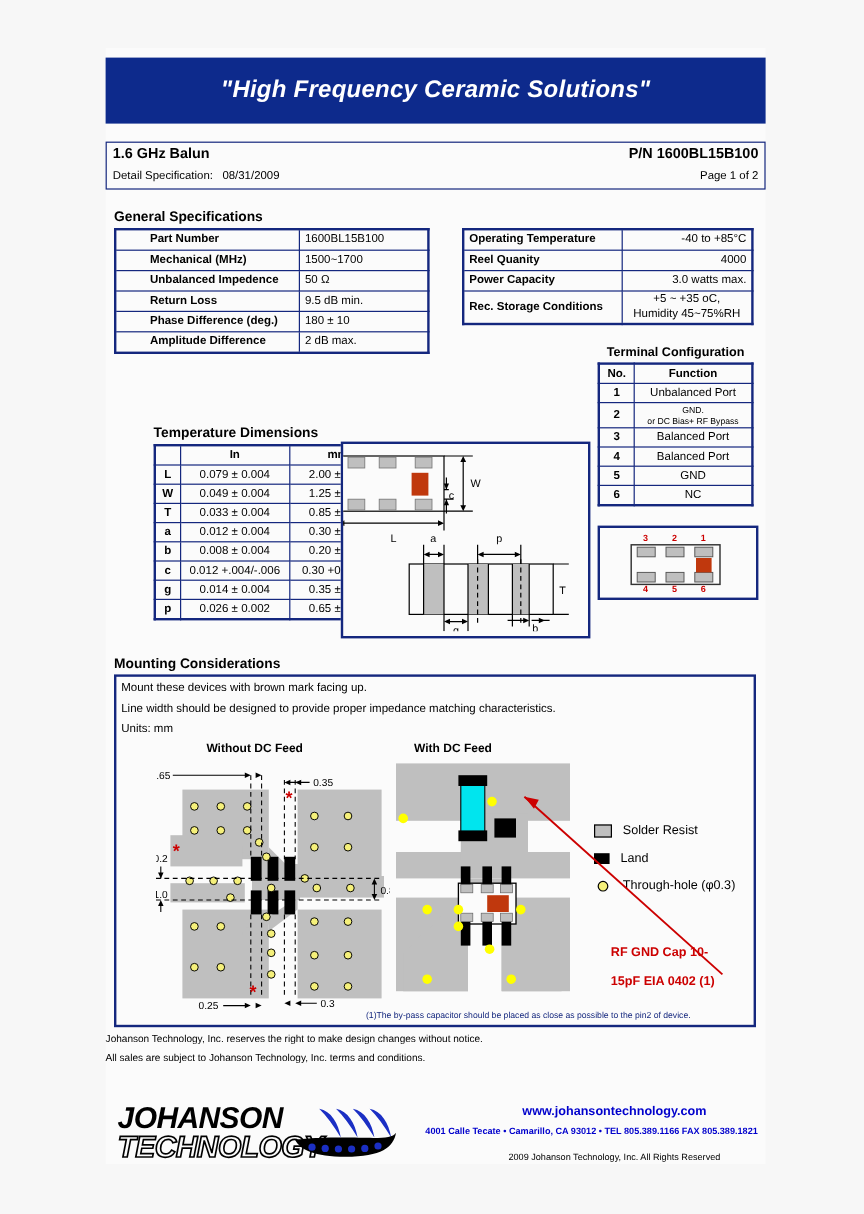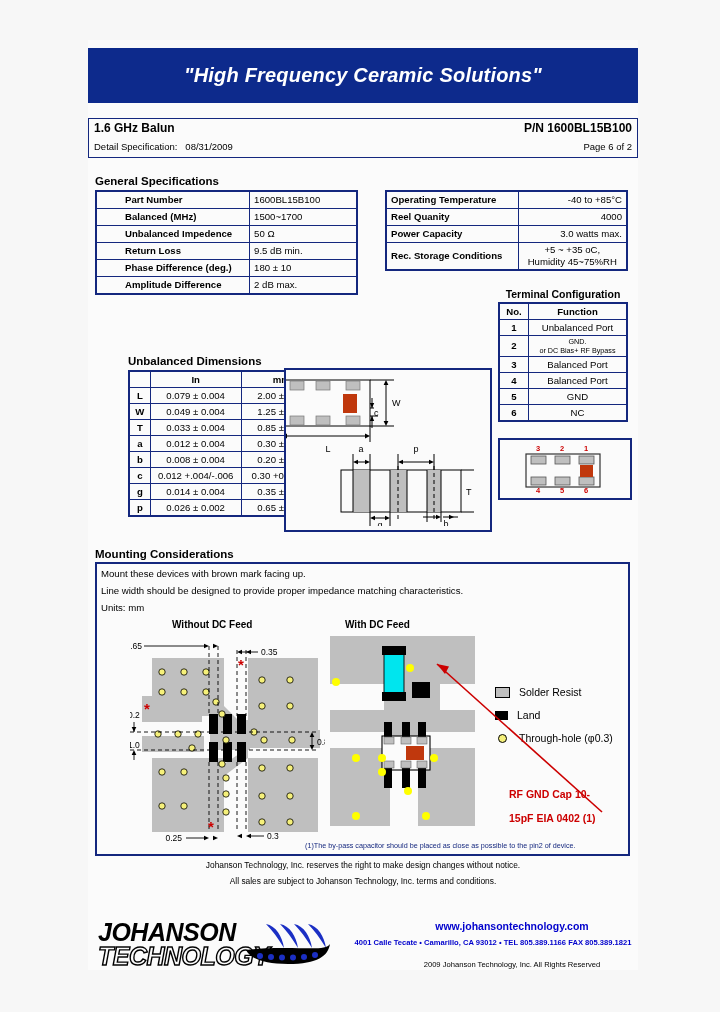--- a/index.html
+++ b/index.html
@@ -96,21 +96,21 @@
 
   .legend-row{display:flex;align-items:center;margin-bottom:11px;font-size:10.5px;color:#000;}
   .sw-solder{width:13px;height:9px;background:#bfbfbf;border:1px solid #000;margin-right:9px;}
   .sw-land{width:13px;height:9px;background:#000;margin-right:9px;}
   .sw-via{width:7px;height:7px;border-radius:50%;background:#f5f07a;border:1px solid #000;margin:0 12px 0 3px;}
 
   .redtxt{color:#cc0000;font-weight:bold;font-size:10.5px;}
   .footnote{font-size:7.2px;color:#14277e;}
 
   
-  .discl{position:absolute;width:550px;text-align:center;font-size:8.4px;color:#000;}
+  .discl{position:absolute;width:550px;text-align:left;font-size:8.4px;color:#000;}
   .logo-wrap{position:absolute;left:10px;top:878px;width:240px;height:60px;}
   .logo-j{
     font-family:"Liberation Sans", sans-serif;font-weight:bold;font-style:italic;
     font-size:25px;letter-spacing:-0.5px;color:#000;
   }
   .logo-t{
     font-family:"Liberation Sans", sans-serif;font-weight:bold;font-style:italic;
     font-size:25px;letter-spacing:-0.5px;
     color:#fbfbfb;-webkit-text-stroke:1.4px #000;
   }
@@ -136,33 +136,33 @@
     <div class="tb-row one">
       <div class="tb-left t-big">1.6 GHz Balun</div>
       <div class="tb-right t-big">P/N 1600BL15B100</div>
     </div>
     <div class="tb-row two">
       <div class="tb-left t-small">
         <span>Detail Specification:</span>
         &nbsp;
         <span>08/31/2009</span>
       </div>
-      <div class="tb-right t-small">Page 6 of 2</div>
+      <div class="tb-right t-small">Page 1 of 2</div>
     </div>
   </div>
 
   <div class="sec-head" style="left:7px;top:135px;">General Specifications</div>
   <table class="blue" id="genspec">
     <tbody id="genspec-body">
           <tr>
             <td class="k">Part Number</td>
             <td class="v">1600BL15B100</td>
           </tr>
           <tr>
-            <td class="k">Balanced (MHz)</td>
+            <td class="k">Mechanical (MHz)</td>
             <td class="v">1500~1700</td>
           </tr>
           <tr>
             <td class="k">Unbalanced Impedence</td>
             <td class="v">50 Ω</td>
           </tr>
           <tr>
             <td class="k">Return Loss</td>
             <td class="v">9.5 dB min.</td>
           </tr>
@@ -250,21 +250,21 @@
       <rect x="80" y="25" width="13" height="12" fill="#c0380d"></rect>
       <text x="38" y="11" font-size="7.5" font-weight="bold" fill="#cc0000" text-anchor="middle" font-family="Liberation Sans">3</text>
       <text x="62" y="11" font-size="7.5" font-weight="bold" fill="#cc0000" text-anchor="middle" font-family="Liberation Sans">2</text>
       <text x="86" y="11" font-size="7.5" font-weight="bold" fill="#cc0000" text-anchor="middle" font-family="Liberation Sans">1</text>
       <text x="38" y="53" font-size="7.5" font-weight="bold" fill="#cc0000" text-anchor="middle" font-family="Liberation Sans">4</text>
       <text x="62" y="53" font-size="7.5" font-weight="bold" fill="#cc0000" text-anchor="middle" font-family="Liberation Sans">5</text>
       <text x="86" y="53" font-size="7.5" font-weight="bold" fill="#cc0000" text-anchor="middle" font-family="Liberation Sans">6</text>
     </svg>
   </div>
 
-  <div class="sec-head" style="left:40px;top:315px;">Unbalanced Dimensions</div>
+  <div class="sec-head" style="left:40px;top:315px;">Temperature Dimensions</div>
   <table class="blue" id="mechdim">
     <tbody id="mechdim-body">
           <tr>
             <th></th>
             <th>In</th>
             <th>mm</th>
           </tr>
           <tr>
             <td class="sym">L</td>
             <td class="inv">0.079  ±  0.004</td>

